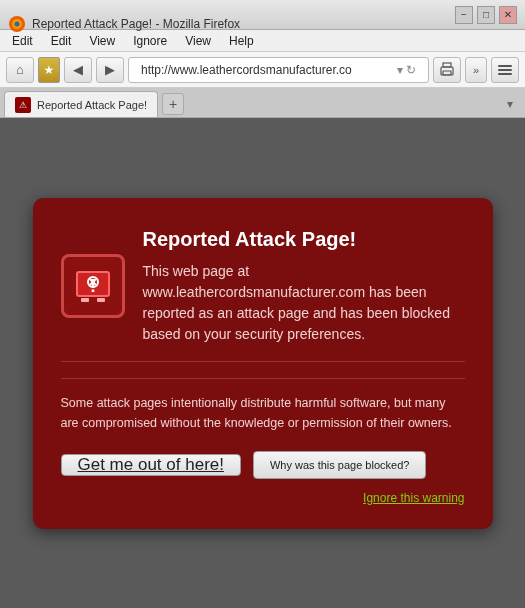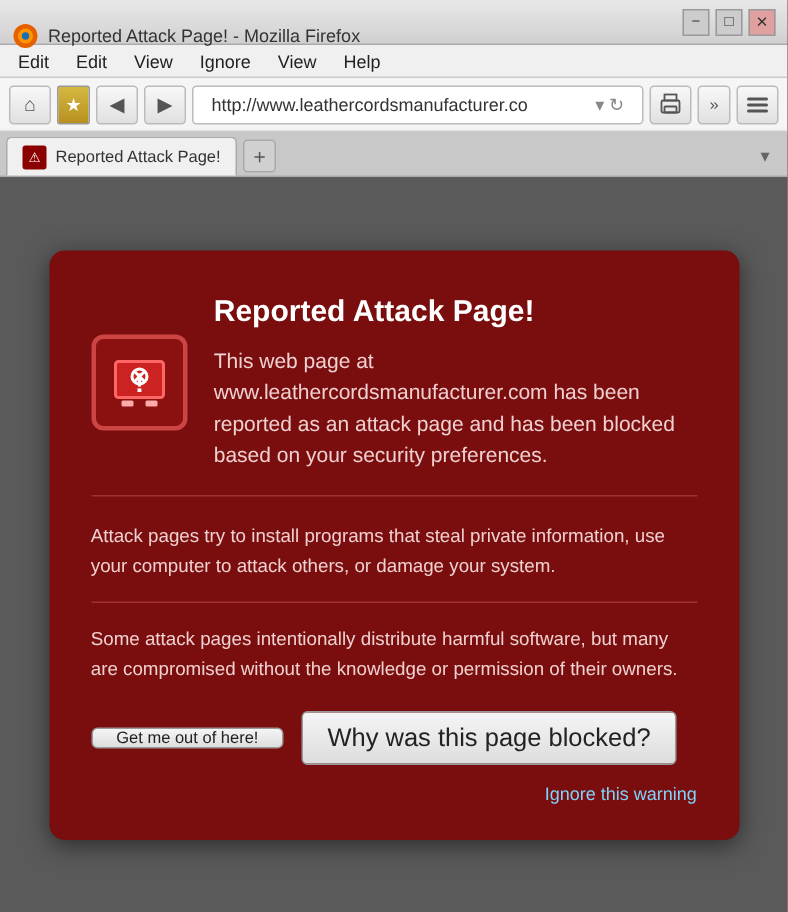--- a/index.html
+++ b/index.html
@@ -326,44 +326,46 @@
       gap: 12px;
       margin-top: 18px;
       align-items: center;
     }
 
     .btn-escape {
       padding: 0 16px;
       background: linear-gradient(to bottom, #f5f5f5, #ddd);
       border: 1px solid #999;
       border-radius: 4px;
-      font-size: 11px;
+      font-size: 17px;
       color: #222;
       cursor: pointer;
       white-space: nowrap;
+      text-decoration: underline;
     }
 
     .btn-why {
       padding: 7px 16px;
       background: linear-gradient(to bottom, #f5f5f5, #ddd);
       border: 1px solid #999;
       border-radius: 4px;
-      font-size: 17px;
+      font-size: 11px;
       color: #222;
       cursor: pointer;
       white-space: nowrap;
     }
 
     .ignore-warning {
       margin-top: 12px;
       text-align: right;
       font-size: 12px;
     }
     .ignore-warning a {
-      color: #7dd3fc;
+      color: #84cc16;
+      text-decoration: underline;
       cursor: pointer;
     }
   </style>
 </head>
 <body>
 
 <div class="title-bar">
   <div class="title-bar-left">
     <svg class="firefox-icon" viewBox="0 0 18 18">
       <circle cx="9" cy="9" r="8" fill="#e66000"></circle>
@@ -440,21 +442,20 @@
           <rect x="10" y="34" width="8" height="4" rx="1" fill="#ffaaaa"></rect>
           <rect x="26" y="34" width="8" height="4" rx="1" fill="#ffaaaa"></rect>
         </svg>
       </div>
       <div>
         <div class="warning-title">Reported Attack Page!</div>
         <div class="warning-subtitle">This web page at www.leathercordsmanufacturer.com has been reported as an attack page and has been blocked based on your security preferences.</div>
       </div>
     </div>
 
-    <div class="warning-body">Attack pages try to install programs that steal private information, use your computer to attack others, or damage your system.</div>
     <hr class="warning-divider">
     <div class="warning-body">Some attack pages intentionally distribute harmful software, but many are compromised without the knowledge or permission of their owners.</div>
 
     <div class="warning-actions">
       <button class="btn-escape">Get me out of here!</button>
       <button class="btn-why">Why was this page blocked?</button>
     </div>
 
     <div class="ignore-warning">
       <a>Ignore this warning</a>

